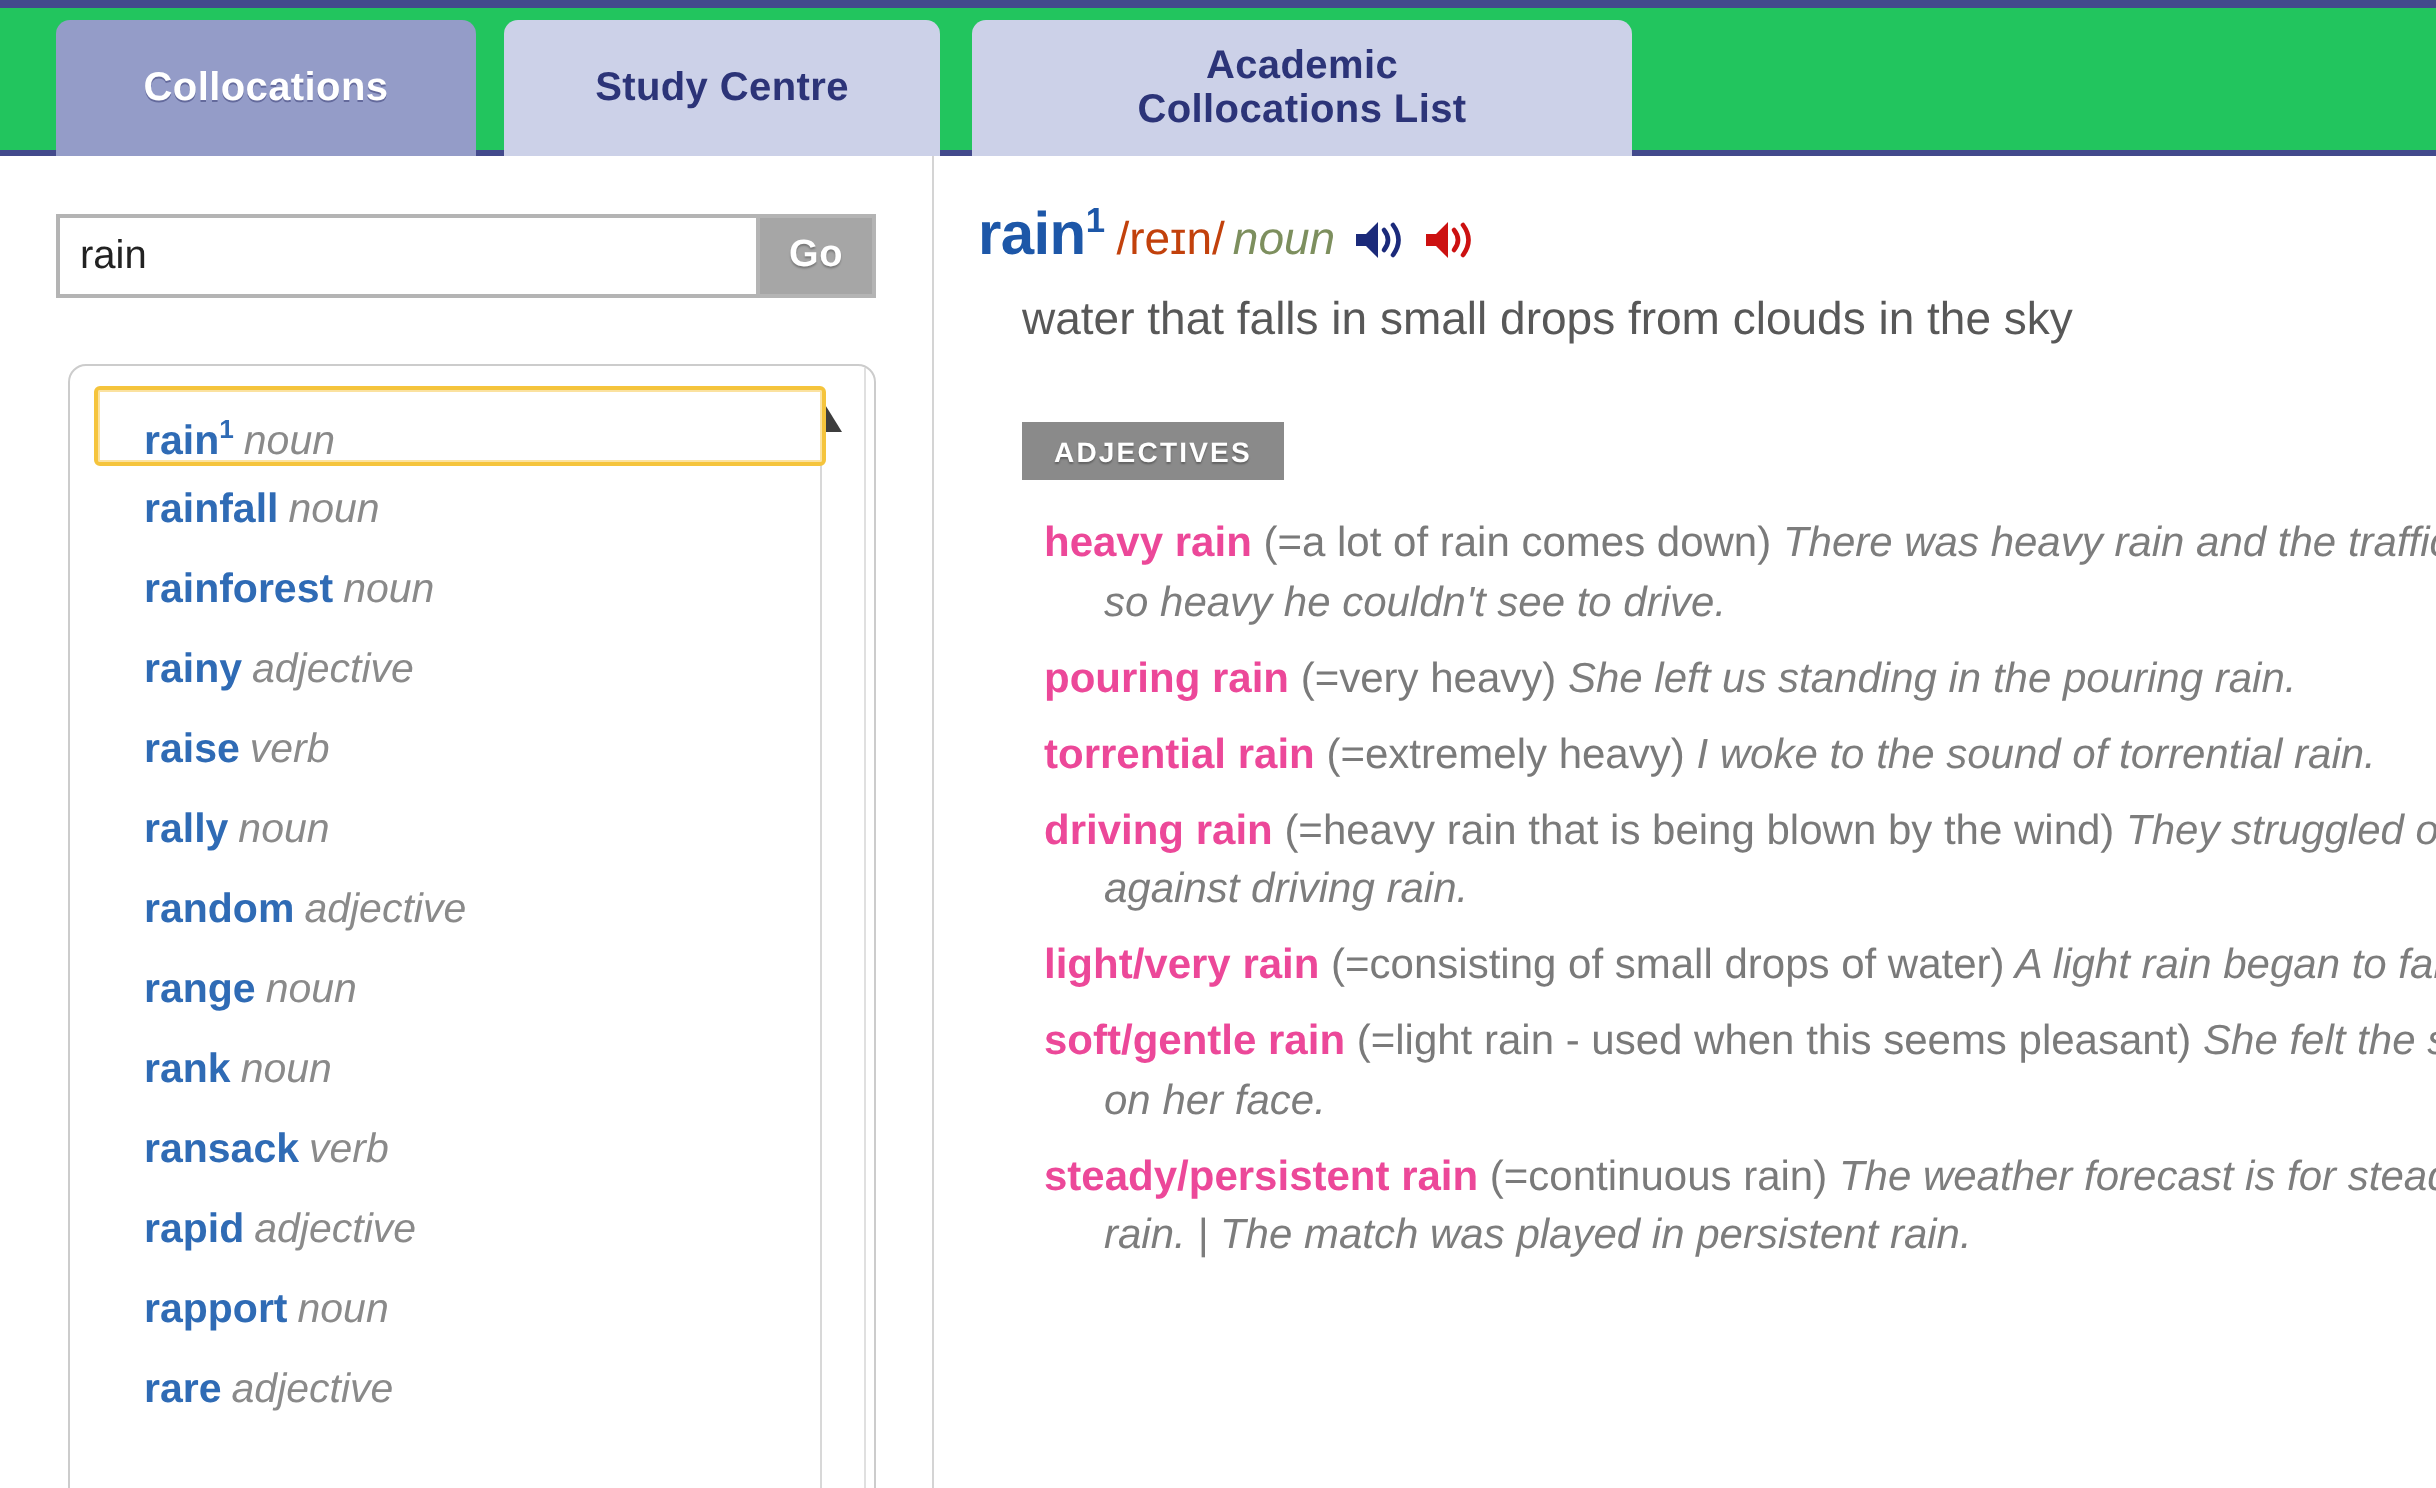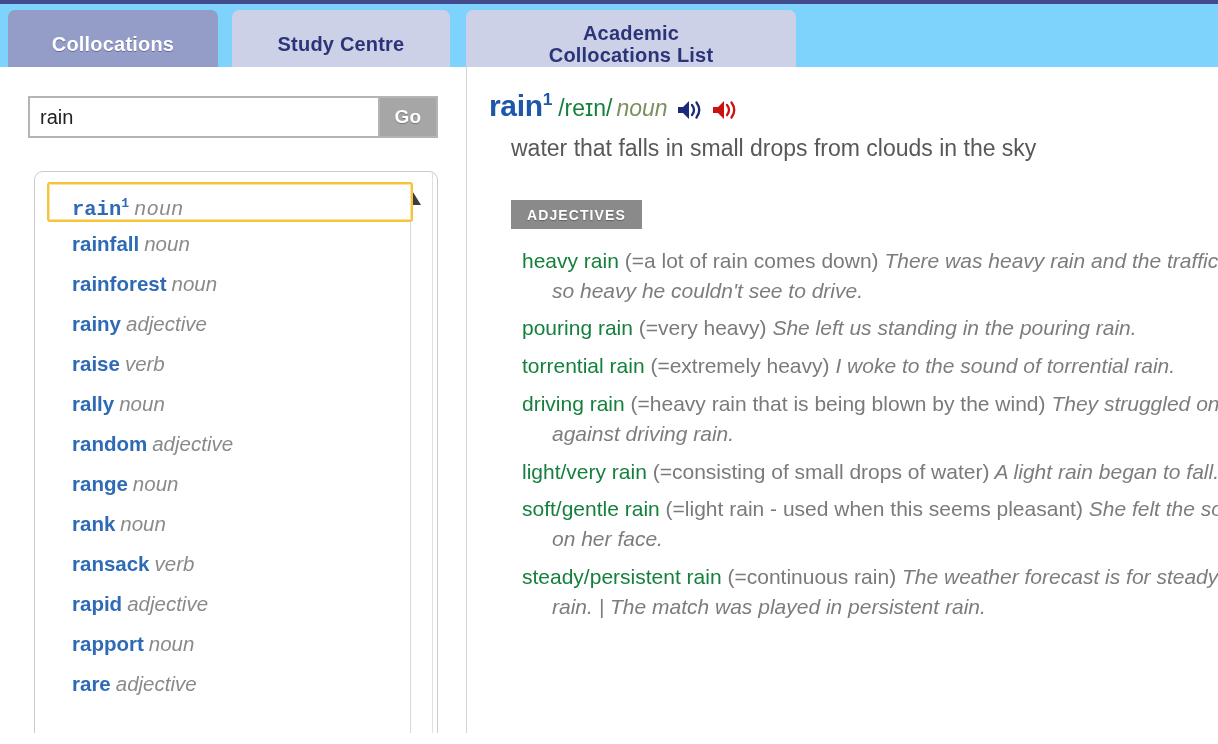--- a/index.html
+++ b/index.html
@@ -25,24 +25,25 @@
     background: #ffffff;
   }
 
   
   .tabbar {
     position: absolute;
     left: 0;
     top: 0;
     width: 1218px;
     height: 78px;
-    background: #7dd3fc;
+    background: #22c55e;
     border-top: 4px solid #434a8c;
     border-bottom: 3px solid #434a8c;
     box-sizing: border-box;
+    padding-left: 20px;
   }
   .tabs-row {
     position: relative;
     height: 100%;
   }
   .tab {
     position: absolute;
     top: 6px;
     bottom: -3px;
     border-radius: 7px 7px 0 0;
@@ -68,21 +69,21 @@
     color: #2c3478;
   }
   .tab-1 { left: 8px;   width: 210px; }
   .tab-2 { left: 232px; width: 218px; }
   .tab-3 { left: 466px; width: 330px; }
 
   
   .content {
     position: absolute;
     left: 0;
-    top: 67px;
+    top: 78px;
     width: 1002px;
     height: 666px;
     background: #ffffff;
   }
 
   
   .pane-divider {
     position: absolute;
     left: 466px;
     top: 0;
@@ -174,21 +175,20 @@
     box-sizing: border-box;
     border: 2px solid transparent;
     border-radius: 3px;
   }
   .word-item.selected {
     border: 2px solid #f5c43c;
     background: #ffffff;
     box-shadow: 0 0 0 1px #fbe2a0 inset;
     margin-left: 12px;
     margin-right: 24px;
-    font-family: Liberation Mono, monospace;
   }
   .word-head {
     color: #2f6bb5;
     font-weight: bold;
   }
   .word-head sup {
     font-size: 0.64em;
     vertical-align: super;
     font-weight: bold;
   }
@@ -253,21 +253,21 @@
     color: #1d57a8;
     font-weight: bold;
     font-size: 30px;
     letter-spacing: -0.3px;
   }
   .headword sup {
     font-size: 0.58em;
     vertical-align: super;
   }
   .phonetic {
-    color: #15803d;
+    color: #c2410c;
     font-size: 23px;
     margin-left: 6px;
     font-style: normal;
   }
   .pos-label {
     color: #7d8f5e;
     font-size: 23px;
     font-style: italic;
     margin-left: 4px;
   }
@@ -303,22 +303,22 @@
     list-style: none;
   }
   .colloc {
     margin: 0 0 0 35px;
     padding: 5px 0 3px 0;
     font-size: 21px;
     line-height: 1.42;
     text-indent: -2px;
   }
   .colloc .cl-term {
-    color: #15803d;
-    font-weight: normal;
+    color: #ec4899;
+    font-weight: bold;
   }
   .colloc .cl-gloss {
     color: #7a7a7a;
   }
   .colloc .cl-example {
     color: #7d7d7d;
     font-style: italic;
   }
   .colloc .cl-cont {
     display: block;

